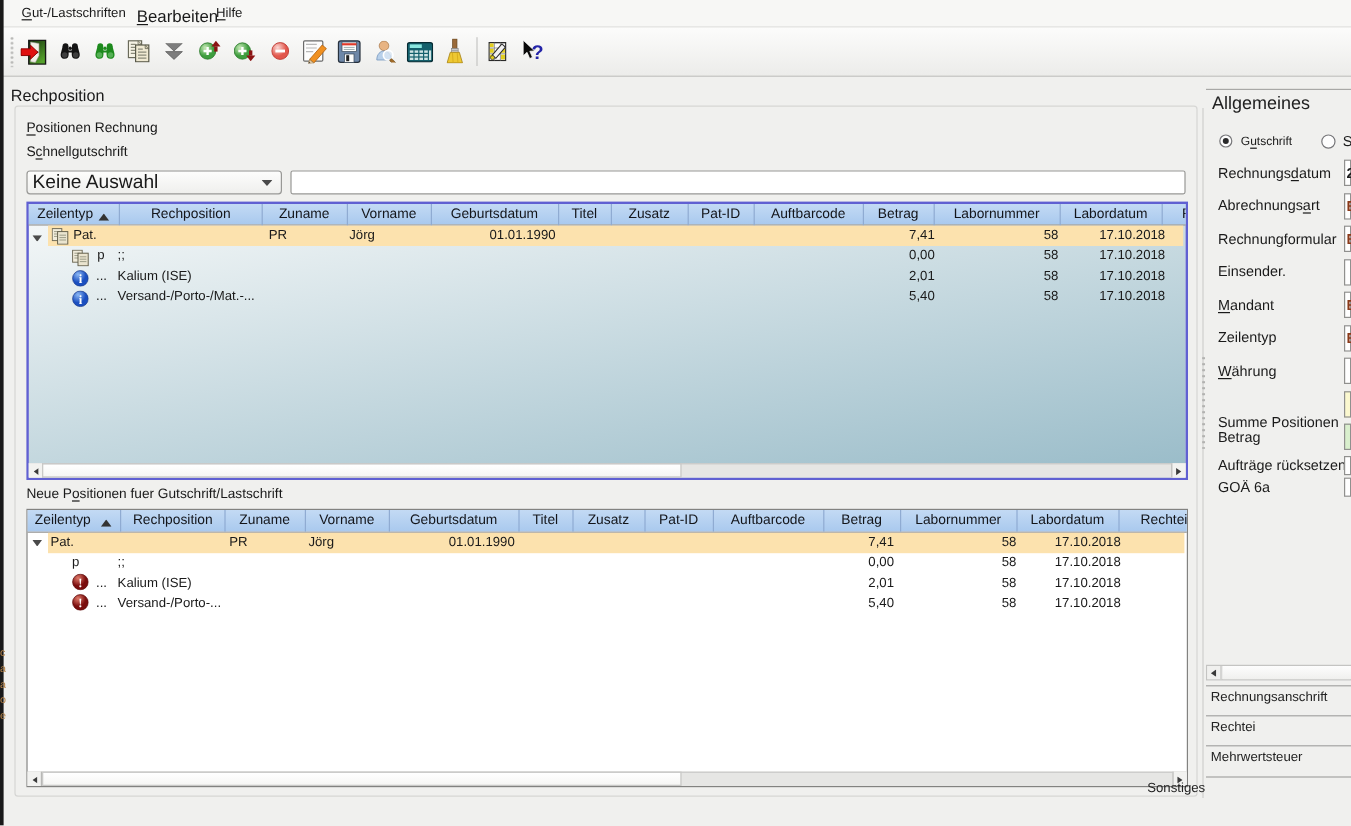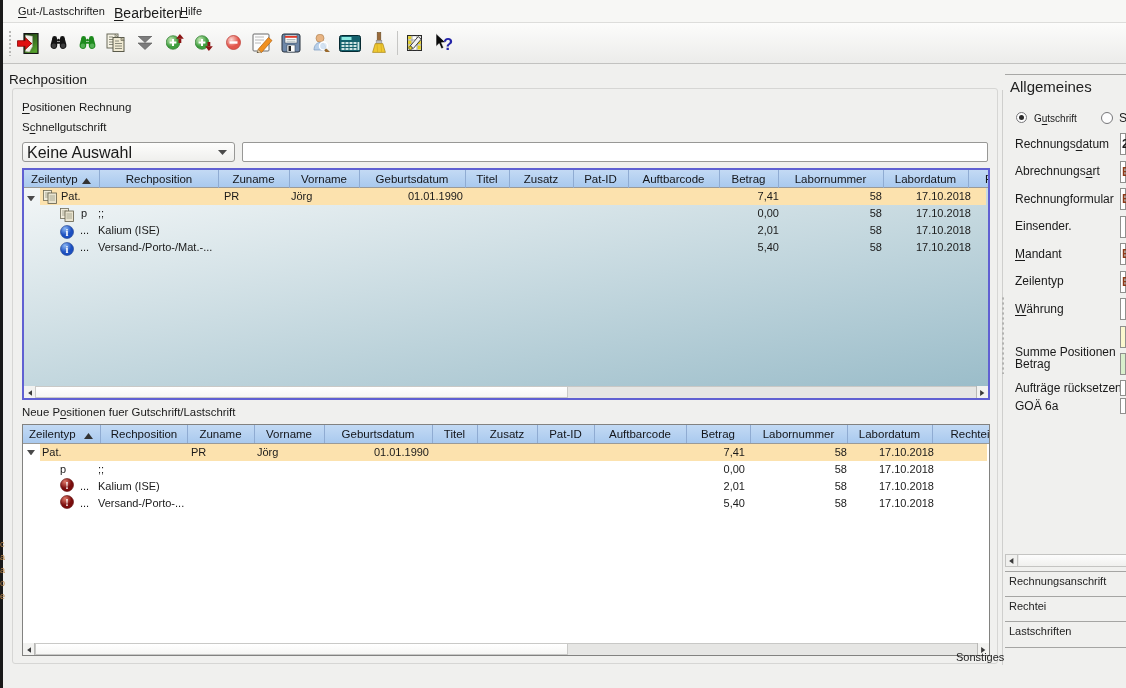--- a/index.html
+++ b/index.html
@@ -408,14 +408,14 @@
 <div class="a" style="left:1006px;top:555px;width:12px;height:11px;background:#f0f0ee;border-right:1px solid #c4c4c2;box-sizing:border-box"></div>
 <svg class="a" style="left:1009px;top:557.5px" width="4.5" height="6" viewBox="0 0 5 7">
     <path d="M5 0 L5 7 L0 3.5 Z" fill="#3a3a3a"></path>
   </svg>
 <div class="a" style="left:1019px;top:555px;width:107px;height:11px;background:linear-gradient(#fdfdfd,#f0f0ee)"></div>
 <div class="a" style="left:1005px;top:571px;width:121px;height:1px;background:#a5a5a3"></div>
 <div class="acc" style="left:1009px;top:575px">Rechnungsanschrift</div>
 <div class="a" style="left:1005px;top:596px;width:121px;height:1px;background:#a5a5a3"></div>
 <div class="acc" style="left:1009px;top:600px">Rechtei</div>
 <div class="a" style="left:1005px;top:621px;width:121px;height:1px;background:#a5a5a3"></div>
-<div class="acc" style="left:1009px;top:625px">Lastschriften</div>
+<div class="acc" style="left:1009px;top:625px">Mehrwertsteuer</div>
 <div class="a" style="left:1005px;top:647px;width:121px;height:1px;background:#a5a5a3"></div>
 <div class="acc" style="left:956px;top:651px">Sonstiges</div>
 </body></html>

